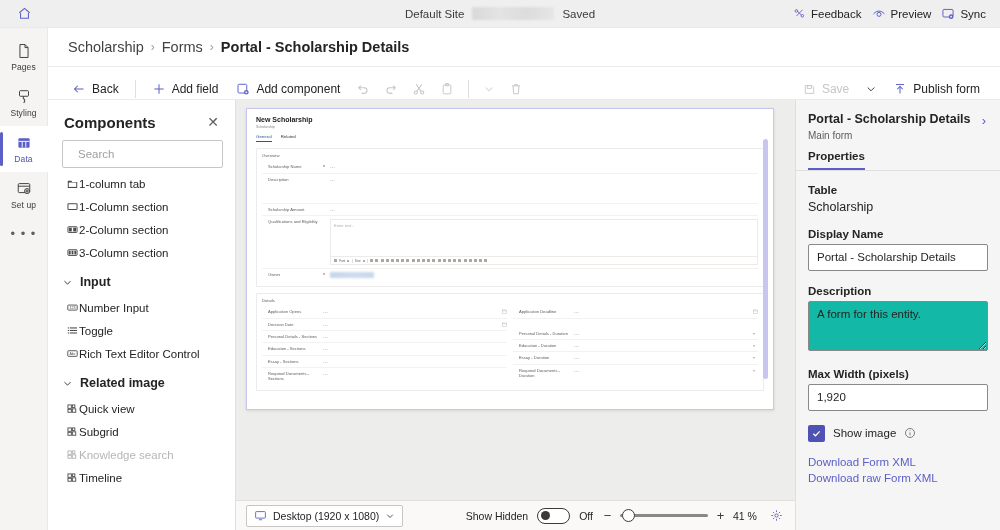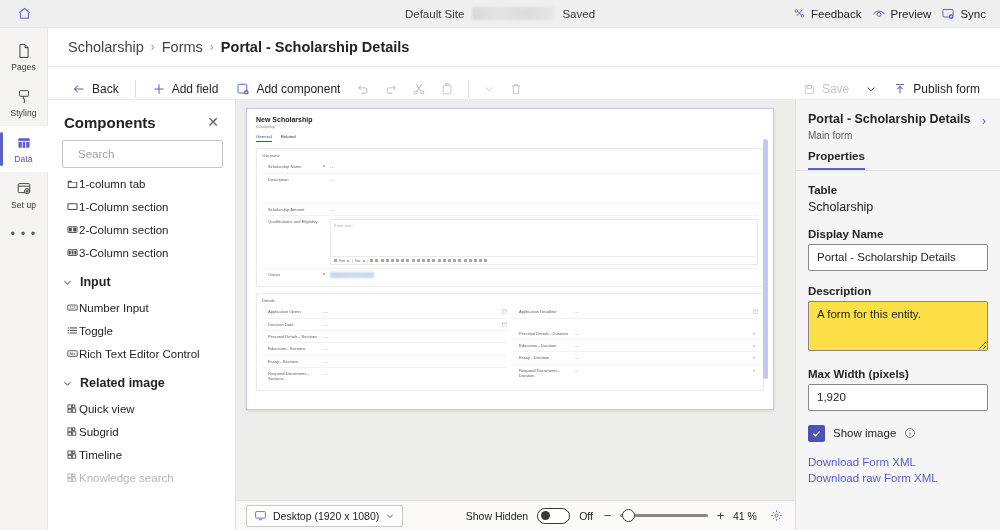--- a/index.html
+++ b/index.html
@@ -227,21 +227,21 @@
   .props-body { flex: 1; overflow-y: auto; padding: 13px 12px 12px 12px; }
   .fld-label { font-size: 11.5px; font-weight: 700; color: #242424; margin-bottom: 4px; }
   .fld-static { font-size: 12.5px; color: #242424; margin-bottom: 14px; }
   .txt-input {
     width: 100%; height: 27px; border: 1px solid #8a8886; border-radius: 2px;
     background: #fff; padding: 0 8px; font-size: 11.5px; color: #242424;
     font-family: "Liberation Sans", sans-serif; outline: none; margin-bottom: 14px;
   }
   .txt-area {
     width: 100%; height: 50px; border: 1px solid #8a8886; border-radius: 2px;
-    background: #fde047; padding: 6px 8px; font-size: 11.5px; color: #242424;
+    background: #14b8a6; padding: 6px 8px; font-size: 11.5px; color: #242424;
     font-family: "Liberation Sans", sans-serif; outline: none; resize: vertical;
     margin-bottom: 14px;
   }
   .chk-row { display: flex; align-items: center; gap: 8px; margin-bottom: 14px; }
   .chk {
     width: 17px; height: 17px; border-radius: 2px; background: #4f52b2;
     display: flex; align-items: center; justify-content: center; cursor: pointer;
     flex: 0 0 17px;
   }
   .chk-label { font-size: 11.5px; color: #242424; }
@@ -525,37 +525,37 @@
             </div>
             <div class="comp-item">
               <svg width="13" height="13" viewBox="0 0 16 16" fill="none" stroke="#4b4a48" stroke-width="1.1">
                 <rect x="2.4" y="3.6" width="4.2" height="4.2"></rect>
                   <rect x="2.4" y="9" width="4.2" height="3.6"></rect>
                 <rect x="7.8" y="3.6" width="3.1" height="3.1"></rect>
                   <rect x="7.8" y="8.4" width="4.2" height="4.2"></rect>
               </svg>
               <span>Subgrid</span>
             </div>
-            <div class="comp-item">
-              <svg width="13" height="13" viewBox="0 0 16 16" fill="none" stroke="#4b4a48" stroke-width="1.1">
-                <rect x="2.4" y="3.6" width="4.2" height="4.2"></rect>
-                  <rect x="2.4" y="9" width="4.2" height="3.6"></rect>
-                <rect x="7.8" y="3.6" width="3.1" height="3.1"></rect>
-                  <rect x="7.8" y="8.4" width="4.2" height="4.2"></rect>
-              </svg>
-              <span>Timeline</span>
-            </div>
             <div class="comp-item disabled">
               <svg width="13" height="13" viewBox="0 0 16 16" fill="none" stroke="#4b4a48" stroke-width="1.1">
                 <rect x="2.4" y="3.6" width="4.2" height="4.2"></rect>
                   <rect x="2.4" y="9" width="4.2" height="3.6"></rect>
                 <rect x="7.8" y="3.6" width="3.1" height="3.1"></rect>
                   <rect x="7.8" y="8.4" width="4.2" height="4.2"></rect>
               </svg>
               <span>Knowledge search</span>
+            </div>
+            <div class="comp-item">
+              <svg width="13" height="13" viewBox="0 0 16 16" fill="none" stroke="#4b4a48" stroke-width="1.1">
+                <rect x="2.4" y="3.6" width="4.2" height="4.2"></rect>
+                  <rect x="2.4" y="9" width="4.2" height="3.6"></rect>
+                <rect x="7.8" y="3.6" width="3.1" height="3.1"></rect>
+                  <rect x="7.8" y="8.4" width="4.2" height="4.2"></rect>
+              </svg>
+              <span>Timeline</span>
             </div>
           </div>
         </div>
 
         <div class="canvas-col">
           <div class="canvas-area">
 
             <div class="form-shell">
               <div class="form-inner">
                 <div class="fm-title">New Scholarship</div>

